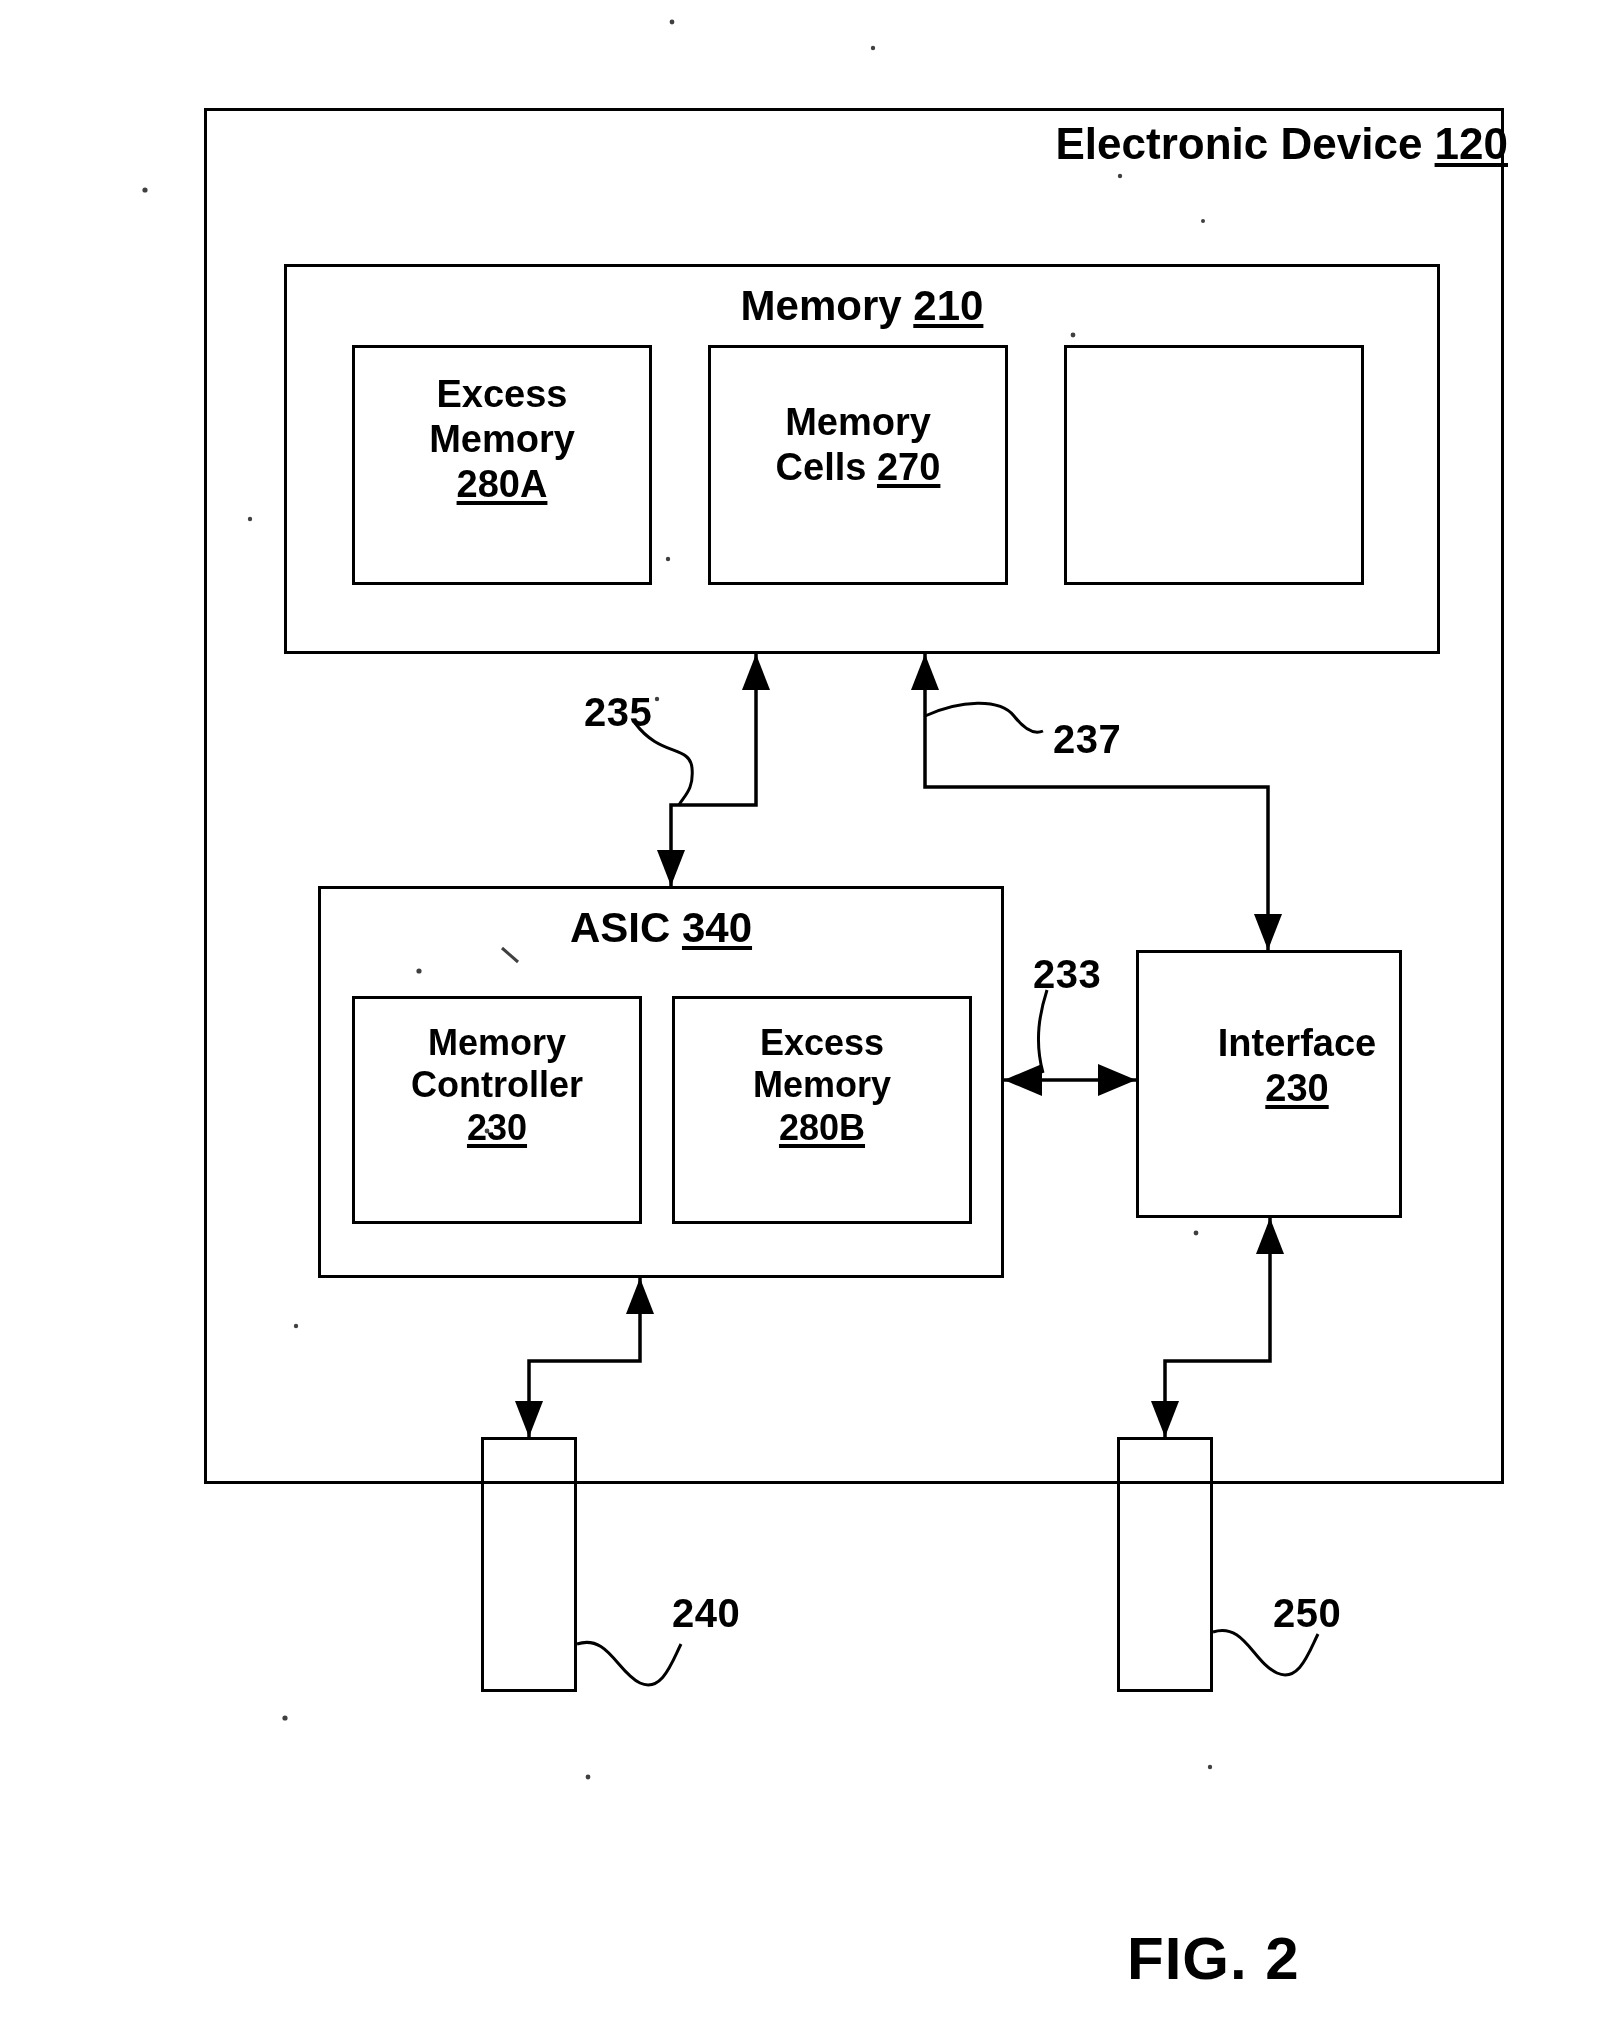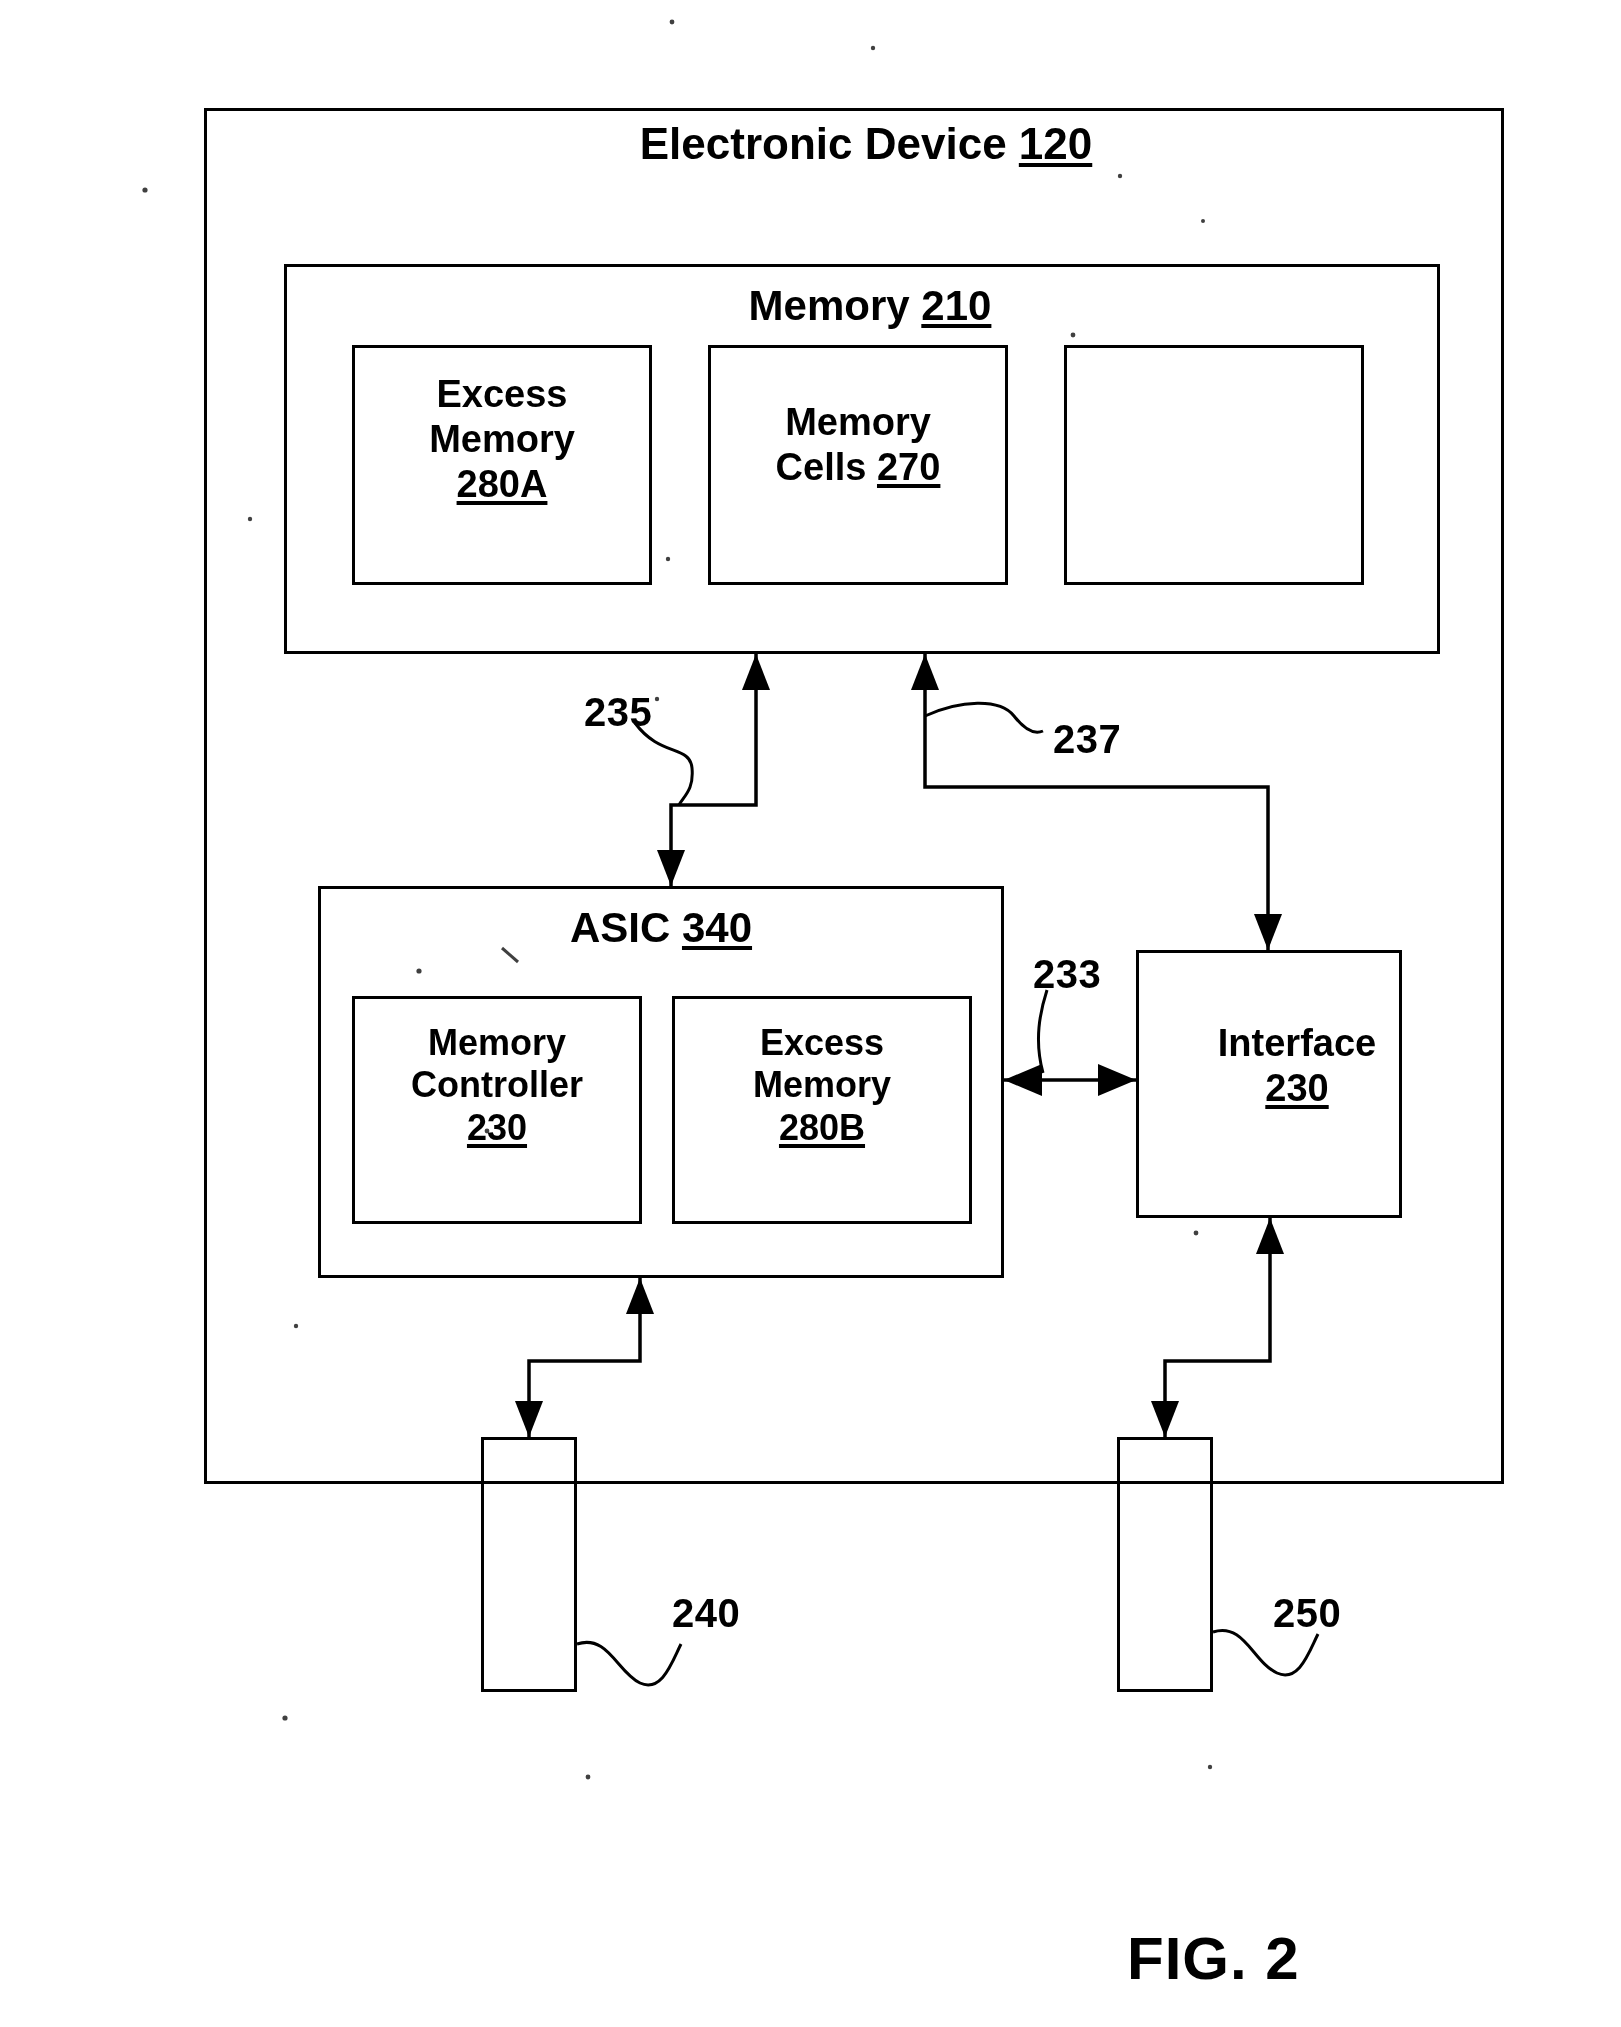--- a/index.html
+++ b/index.html
@@ -58,34 +58,35 @@
   }
   
   #device-frame {
     left: 204px;
     top: 108px;
     width: 1300px;
     height: 1376px;
     border-width: 3px;
   }
   #device-title {
-    left: 216px;
+    left: 208px;
     top: 118px;
     width: 1300px;
     font-size: 44px;
+    text-align: right;
   }
   
   #memory-box {
     left: 284px;
     top: 264px;
     width: 1156px;
     height: 390px;
   }
   #memory-title {
-    left: 292px;
+    left: 284px;
     top: 281px;
     width: 1156px;
     font-size: 42px;
   }
   #excess-memory-a-box {
     left: 352px;
     top: 345px;
     width: 300px;
     height: 240px;
   }

